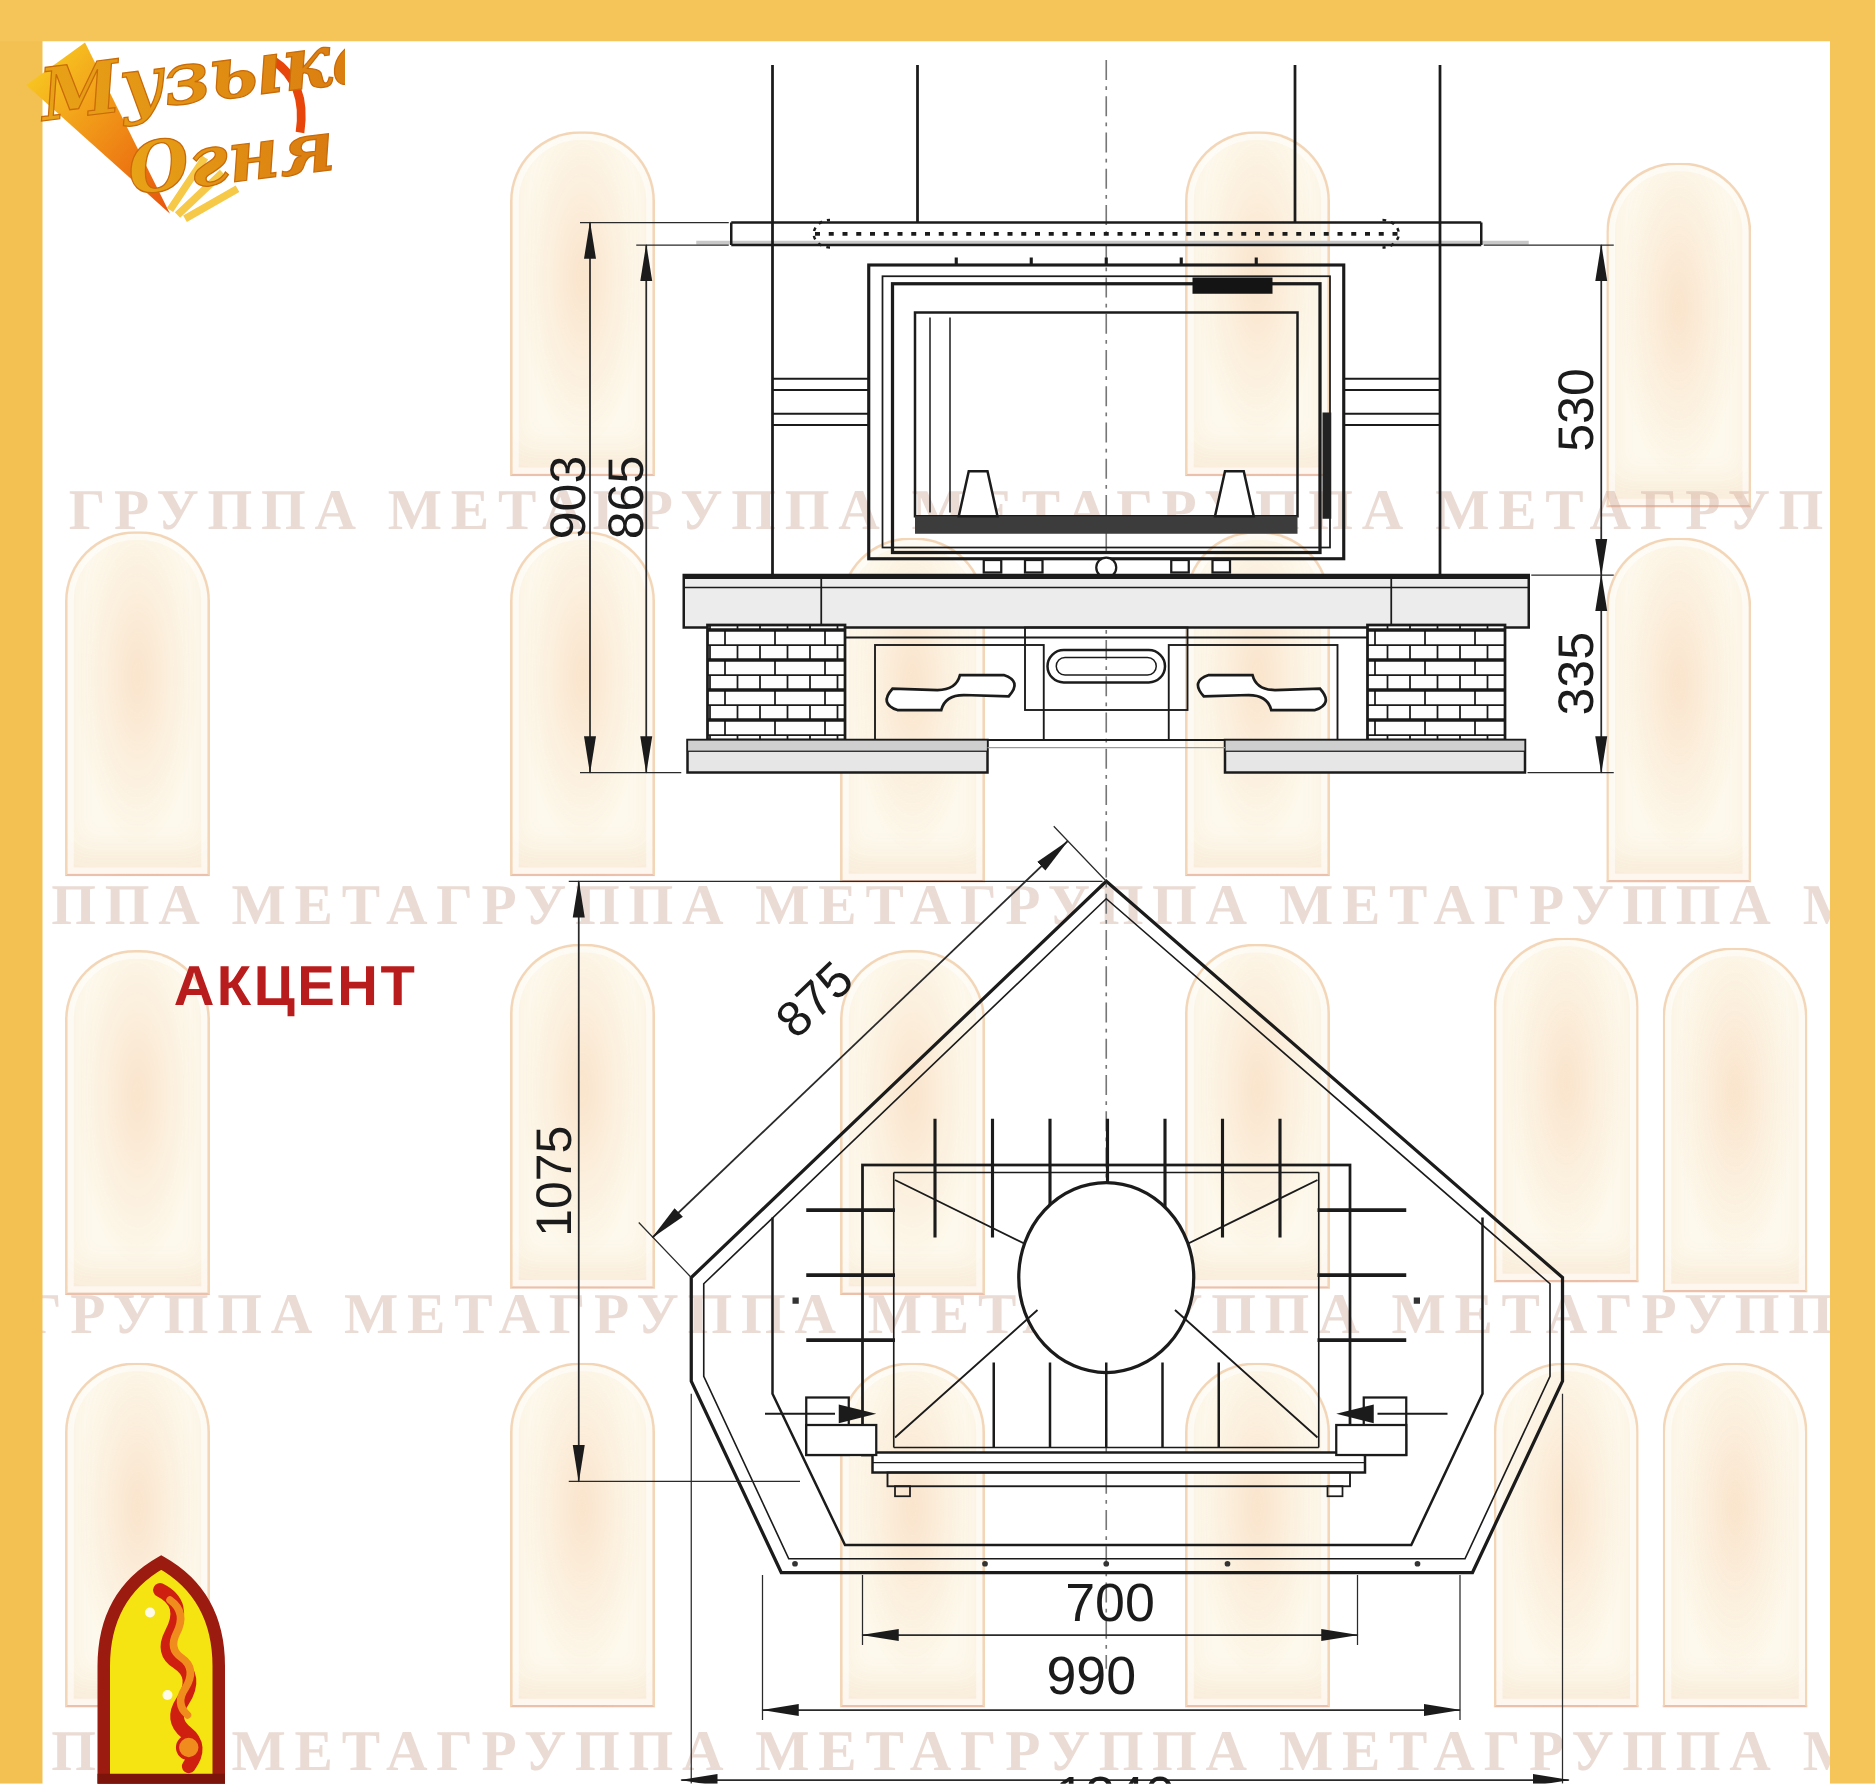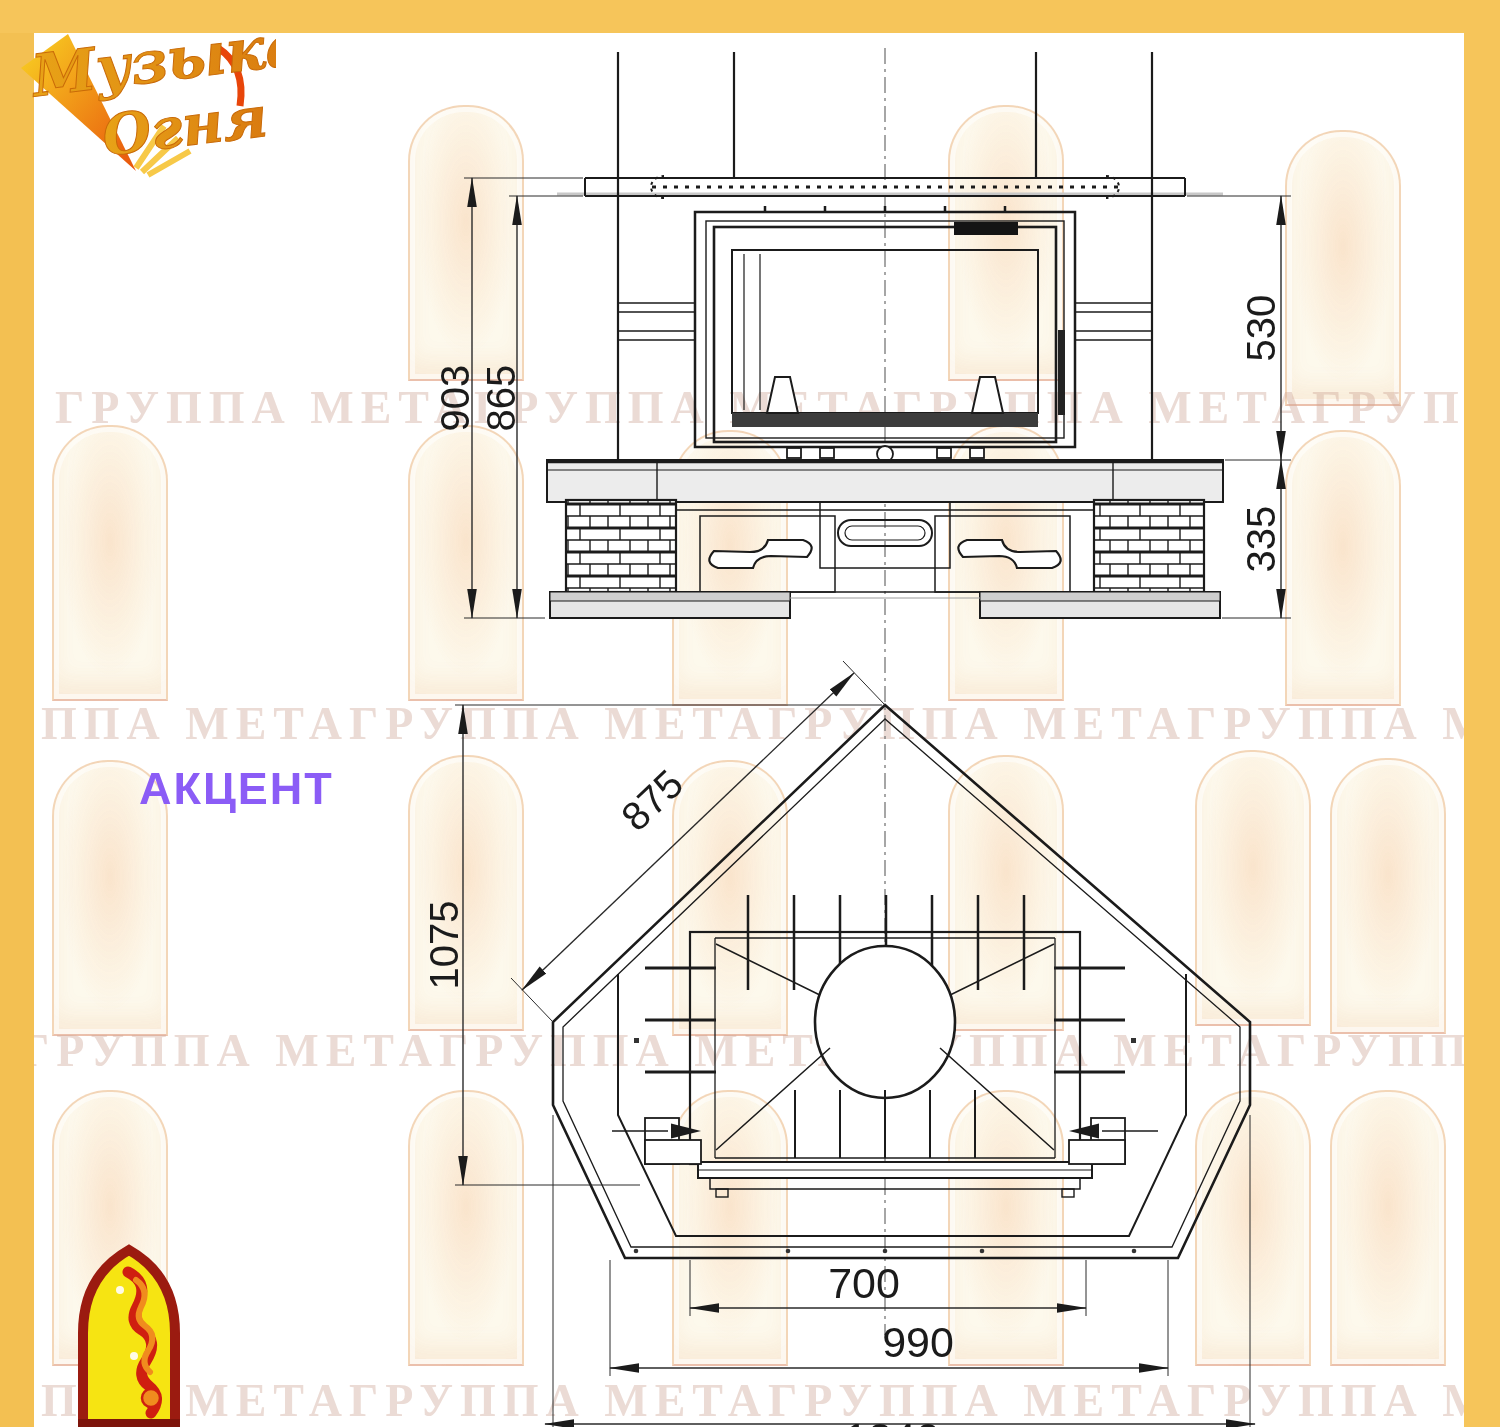--- a/index.html
+++ b/index.html
@@ -24,21 +24,21 @@
   
   #draw{position:absolute;left:0;top:0;z-index:10;}
   
   .dim{position:absolute;z-index:20;color:#1b1b1b;font-size:40px;white-space:nowrap;
        transform:translate(-50%,-50%);line-height:1;}
   .dim.big{font-size:43px;}
   .rot90{transform:translate(-50%,-50%) rotate(-90deg);}
   .rot44{transform:translate(-50%,-50%) rotate(-43.7deg);}
   
   .model-title{position:absolute;left:139px;top:763px;z-index:20;font-size:45px;font-weight:bold;
-               letter-spacing:2px;color:#8b5cf6;}
+               letter-spacing:2px;color:#b91c1c;}
   
   #logo{position:absolute;left:6px;top:8px;z-index:45;}
   #emblem{position:absolute;left:76px;top:1238px;z-index:30;}
 </style>
 </head>
 <body>
 
 <div id="wm-arches">
     <div class="arch" style="left: 408px; top: 105px;"></div>
     <div class="arch" style="left: 948px; top: 105px;"></div>
@@ -210,22 +210,22 @@
     <path d="M545,1424 H1255" stroke-width="1.4" marker-start="url(#ah)" marker-end="url(#ah)"></path>
   </g>
 </svg>
 
 <div class="dim rot90" style="left:455px;top:398px">903</div>
 <div class="dim rot90" style="left:501px;top:398px">865</div>
 <div class="dim rot90" style="left:1261px;top:328px">530</div>
 <div class="dim rot90" style="left:1261px;top:539px">335</div>
 <div class="dim rot44" style="left:652px;top:800px">875</div>
 <div class="dim rot90" style="left:444px;top:945px">1075</div>
-<div class="dim big" style="left:864px;top:1283px">700</div>
-<div class="dim big" style="left:918px;top:1342px">990</div>
+<div class="dim big" style="left:888px;top:1283px">700</div>
+<div class="dim big" style="left:873px;top:1342px">990</div>
 <div class="dim big" style="left:892px;top:1438px">1240</div>
 
 <div class="model-title">АКЦЕНТ</div>
 
 <svg id="logo" width="270" height="185" viewBox="0 0 270 185">
   <defs>
     <linearGradient id="lg1" x1="0" y1="0" x2="1" y2="1">
       <stop offset="0" stop-color="#f9d423"></stop>
         <stop offset="1" stop-color="#e8530c"></stop>
     </linearGradient>

